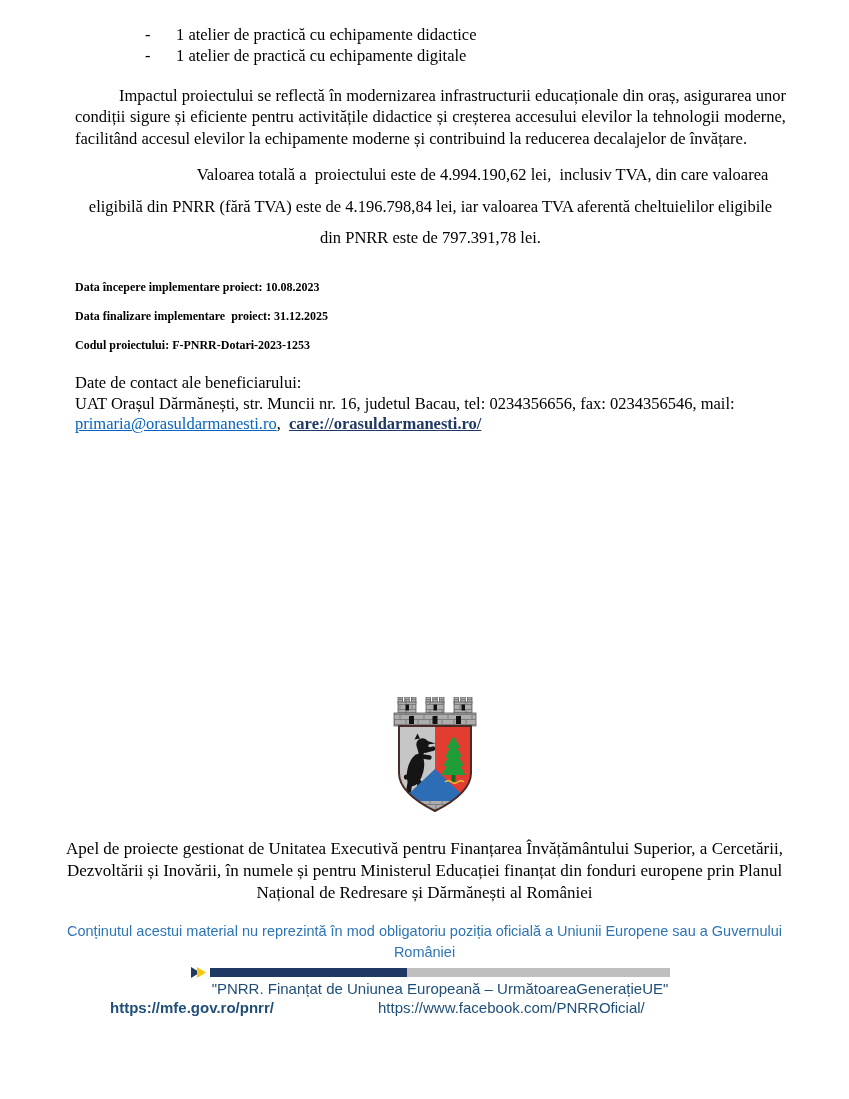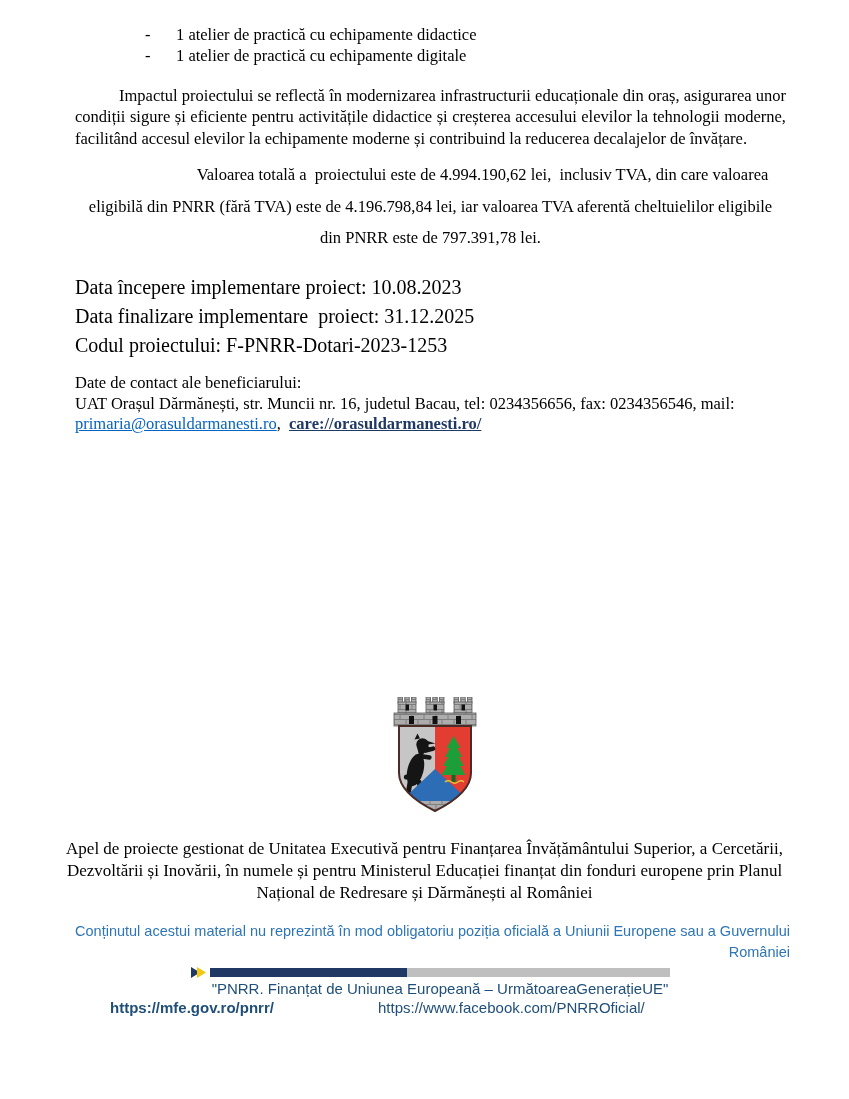--- a/index.html
+++ b/index.html
@@ -15,37 +15,37 @@
 
   .impact {
     position:absolute; left:75px; top:85px; width:711px;
     font-size:16.5px; line-height:21.4px; text-align:justify; text-indent:44px;
   }
 
   .value { position:absolute; left:75px; top:159px; width:711px; font-size:16.5px; }
   .vline { text-align:center; line-height:31.5px; white-space:pre-wrap; }
   .vline.first { padding-left:104px; }
 
-  .dates { position:absolute; left:75px; top:277px; font-size:20px; font-weight:normal; }
+  .dates { position:absolute; left:75px; top:277px; font-size:12px; font-weight:bold; }
   .dline { line-height:21px; margin-bottom:8px; white-space:pre-wrap; }
 
   .contact { position:absolute; left:75px; top:373px; font-size:16.5px; line-height:20.5px; }
   .contact a { text-decoration:underline; }
   .email-link { color:var(--link_blue); }
   .site-link { color:var(--site_navy); font-weight:bold; }
   .sep { white-space:pre; }
 
   .crest { position:absolute; left:390px; top:697px; width:90px; height:118px; }
 
   .apel {
     position:absolute; left:59px; top:838px; width:731px; text-align:center;
     font-size:17px; line-height:22px;
   }
   .disclaimer {
-    position:absolute; left:59px; top:921px; width:731px; text-align:right;
+    position:absolute; left:59px; top:921px; width:731px; text-align:center;
     font-family:"Liberation Sans", sans-serif; font-size:14.5px; line-height:21px;
     color:var(--euro_blue);
   }
 
   .bar-row { position:absolute; left:191px; top:966px; display:flex; align-items:center; }
   .arrow-icon { margin-right:1px; }
   .bar-blue { width:197px; height:9px; background:var(--bar_navy); }
   .bar-gray { width:263px; height:9px; background:var(--bar_gray); }
 
   .quote {

